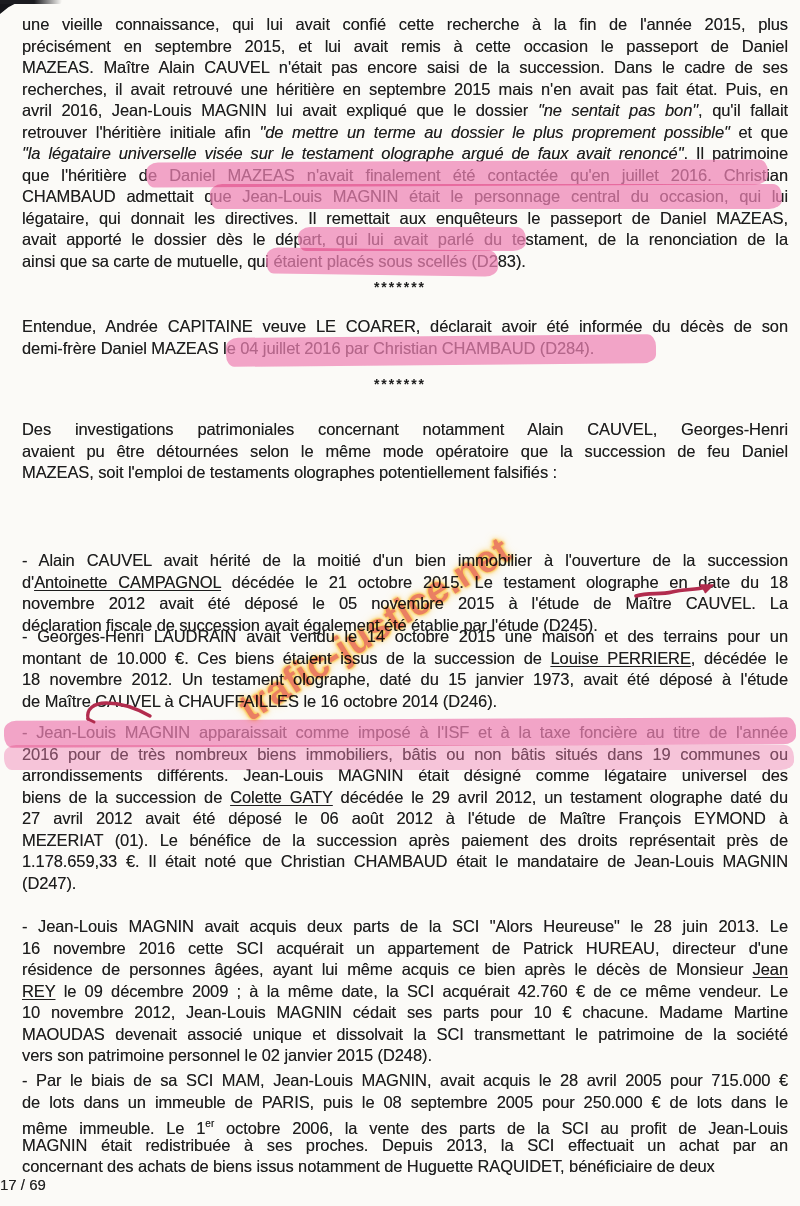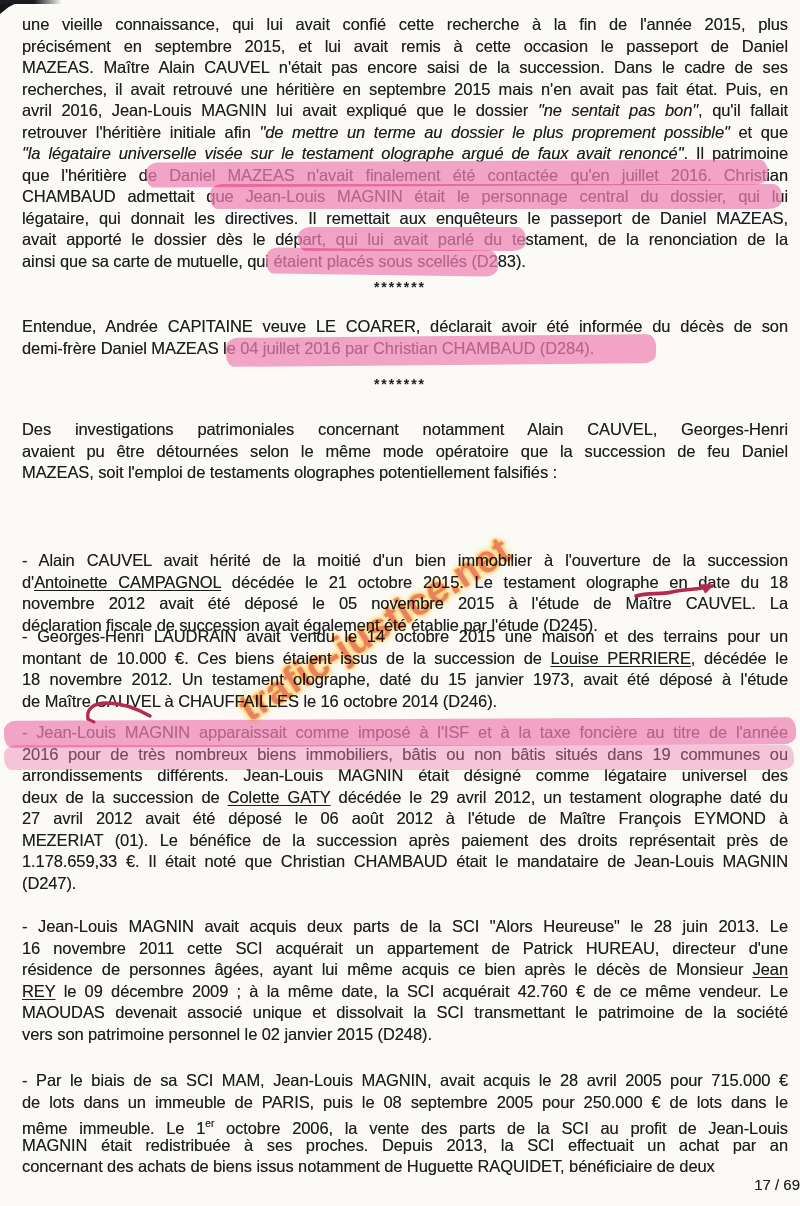--- a/index.html
+++ b/index.html
@@ -29,21 +29,21 @@
   .i{font-style:italic;}
   .u{text-decoration:underline;text-underline-offset:2px;text-decoration-thickness:1.2px;}
   .sup{font-size:10px;vertical-align:super;letter-spacing:0;}
   .sep{
     position:absolute;left:0;width:100%;
     text-align:center;font-size:14px;font-weight:bold;
     letter-spacing:2px;color:#1d1d1d;
   }
   .footer{
     position:absolute;left:0;width:100%;top:1176px;
-    text-align:right;font-size:15px;color:#222;
+    text-align:left;font-size:15px;color:#222;
     text-shadow:0 0 .4px rgba(20,20,20,.5);
   }
   
   .marks{position:absolute;inset:0;z-index:2;pointer-events:none;}
   .hl{
     position:absolute;
     background:#ef82b4;
     opacity:.72;
     mix-blend-mode:multiply;
     border-radius:12px 9px 13px 8px / 10px 12px 9px 12px;
@@ -90,21 +90,21 @@
   <div class="textlayer">
     <div class="para" style="top:14px">
         <div class="line"><span>une vieille connaissance, qui lui avait confié cette recherche à la fin de l'année 2015, plus</span></div>
         <div class="line"><span>précisément en septembre 2015, et lui avait remis à cette occasion le passeport de Daniel</span></div>
         <div class="line"><span>MAZEAS. Maître Alain CAUVEL n'était pas encore saisi de la succession. Dans le cadre de ses</span></div>
         <div class="line"><span>recherches, il avait retrouvé une héritière en septembre 2015 mais n'en avait pas fait état. Puis, en</span></div>
         <div class="line"><span>avril 2016, Jean-Louis MAGNIN lui avait expliqué que le dossier </span><span class="i">"ne sentait pas bon"</span><span>, qu'il fallait</span></div>
         <div class="line"><span>retrouver l'héritière initiale afin </span><span class="i">"de mettre un terme au dossier le plus proprement possible"</span><span> et que</span></div>
         <div class="line"><span class="i">"la légataire universelle visée sur le testament olographe argué de faux avait renoncé"</span><span>. Il patrimoine</span></div>
         <div class="line"><span>que l'héritière de Daniel MAZEAS n'avait finalement été contactée qu'en juillet 2016. Christian</span></div>
-        <div class="line"><span>CHAMBAUD admettait que Jean-Louis MAGNIN était le personnage central du dossier, qui lui</span></div>
+        <div class="line"><span>CHAMBAUD admettait que Jean-Louis MAGNIN était le personnage central du occasion, qui lui</span></div>
         <div class="line"><span>légataire, qui donnait les directives. Il remettait aux enquêteurs le passeport de Daniel MAZEAS,</span></div>
         <div class="line"><span>avait apporté le dossier dès le départ, qui lui avait parlé du testament, de la renonciation de la</span></div>
         <div class="line last"><span>ainsi que sa carte de mutuelle, qui étaient placés sous scellés (D283).</span></div>
       </div>
 
     <div class="sep" style="top:279px">*******</div>
 
     <div class="para" style="top:316px">
         <div class="line"><span>Entendue, Andrée CAPITAINE veuve LE COARER, déclarait avoir été informée du décès de son</span></div>
         <div class="line last"><span>demi-frère Daniel MAZEAS le 04 juillet 2016 par Christian CHAMBAUD (D284).</span></div>
@@ -129,32 +129,33 @@
         <div class="line"><span>- Georges-Henri LAUDRAIN avait vendu le 14 octobre 2015 une maison et des terrains pour un</span></div>
         <div class="line"><span>montant de 10.000 €. Ces biens étaient issus de la succession de </span><span class="u">Louise PERRIERE</span><span>, décédée le</span></div>
         <div class="line"><span>18 novembre 2012. Un testament olographe, daté du 15 janvier 1973, avait été déposé à l'étude</span></div>
         <div class="line last"><span>de Maître CAUVEL à CHAUFFAILLES le 16 octobre 2014 (D246).</span></div>
       </div>
 
     <div class="para" style="top:722px">
         <div class="line"><span>- Jean-Louis MAGNIN apparaissait comme imposé à l'ISF et à la taxe foncière au titre de l'année</span></div>
         <div class="line"><span>2016 pour de très nombreux biens immobiliers, bâtis ou non bâtis situés dans 19 communes ou</span></div>
         <div class="line"><span>arrondissements différents. Jean-Louis MAGNIN était désigné comme légataire universel des</span></div>
-        <div class="line"><span>deux de la succession de </span><span class="u">Colette GATY</span><span> décédée le 29 avril 2012, un testament olographe daté du</span></div>
+        <div class="line"><span>biens de la succession de </span><span class="u">Colette GATY</span><span> décédée le 29 avril 2012, un testament olographe daté du</span></div>
         <div class="line"><span>27 avril 2012 avait été déposé le 06 août 2012 à l'étude de Maître François EYMOND à</span></div>
         <div class="line"><span>MEZERIAT (01). Le bénéfice de la succession après paiement des droits représentait près de</span></div>
         <div class="line"><span>1.178.659,33 €. Il était noté que Christian CHAMBAUD était le mandataire de Jean-Louis MAGNIN</span></div>
         <div class="line last"><span>(D247).</span></div>
       </div>
 
     <div class="para" style="top:916px">
         <div class="line"><span>- Jean-Louis MAGNIN avait acquis deux parts de la SCI "Alors Heureuse" le 28 juin 2013. Le</span></div>
-        <div class="line"><span>16 novembre 2011 cette SCI acquérait un appartement de Patrick HUREAU, directeur d'une</span></div>
+        <div class="line"><span>16 novembre 2016 cette SCI acquérait un appartement de Patrick HUREAU, directeur d'une</span></div>
         <div class="line"><span>résidence de personnes âgées, ayant lui même acquis ce bien après le décès de Monsieur </span><span class="u">Jean</span></div>
         <div class="line"><span class="u">REY</span><span> le 09 décembre 2009 ; à la même date, la SCI acquérait 42.760 € de ce même vendeur. Le</span></div>
+        <div class="line"><span>10 novembre 2012, Jean-Louis MAGNIN cédait ses parts pour 10 € chacune. Madame Martine</span></div>
         <div class="line"><span>MAOUDAS devenait associé unique et dissolvait la SCI transmettant le patrimoine de la société</span></div>
         <div class="line last"><span>vers son patrimoine personnel le 02 janvier 2015 (D248).</span></div>
       </div>
 
     <div class="para" style="top:1070px">
         <div class="line"><span>- Par le biais de sa SCI MAM, Jean-Louis MAGNIN, avait acquis le 28 avril 2005 pour 715.000 €</span></div>
         <div class="line"><span>de lots dans un immeuble de PARIS, puis le 08 septembre 2005 pour 250.000 € de lots dans le</span></div>
         <div class="line"><span>même immeuble. Le 1</span><span class="sup">er</span><span> octobre 2006, la vente des parts de la SCI au profit de Jean-Louis</span></div>
         <div class="line"><span>MAGNIN était redistribuée à ses proches. Depuis 2013, la SCI effectuait un achat par an</span></div>
         <div class="line last"><span>concernant des achats de biens issus notamment de Huguette RAQUIDET, bénéficiaire de deux</span></div>

